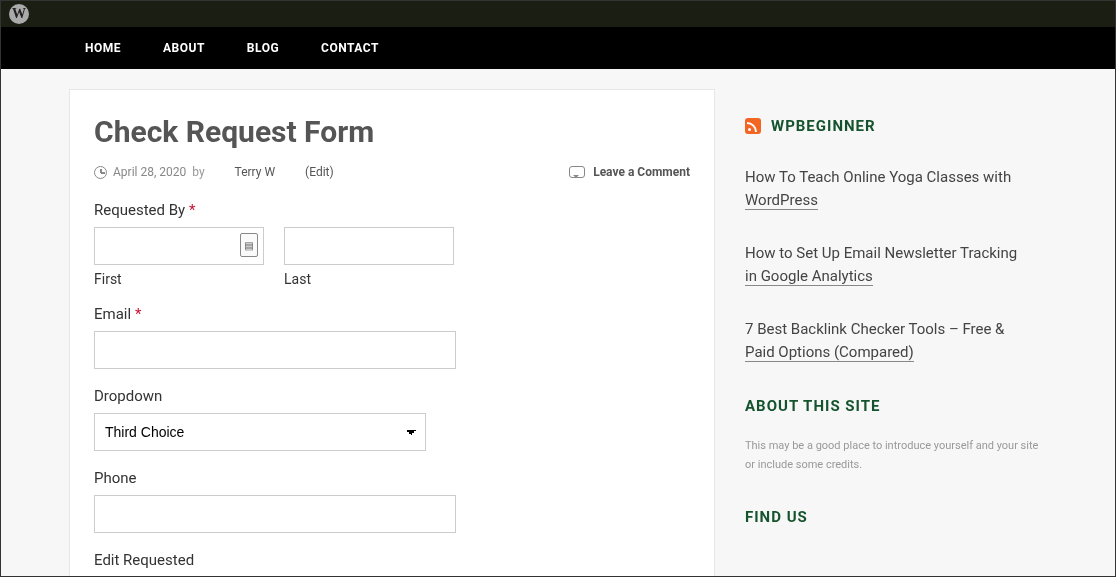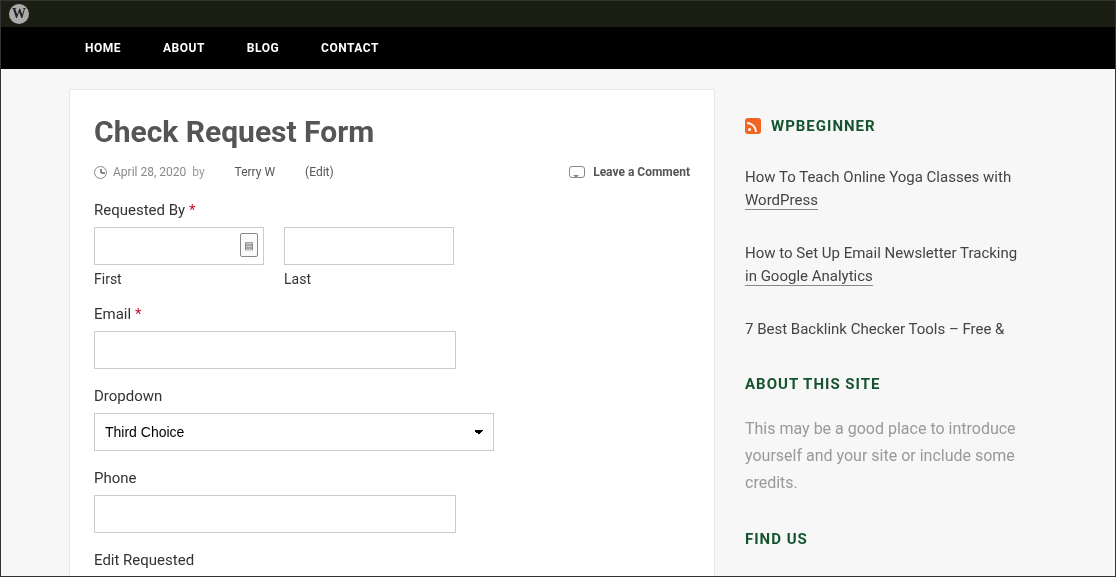--- a/index.html
+++ b/index.html
@@ -114,21 +114,21 @@
 .sublabel { font-size: 14px; color: #333; margin-top: 6px; }
 .field-block { margin-bottom: 18px; }
 .wide { width: 362px; }
 .select-input {
   appearance: none; -webkit-appearance: none;
   background-image: linear-gradient(45deg, transparent 50%, #000 50%),
                     linear-gradient(135deg, #000 50%, transparent 50%);
   background-position: right 14px top 16px, right 9px top 16px;
   background-size: 5px 5px, 5px 5px;
   background-repeat: no-repeat;
-  width: 400px;
+  width: 332px;
 }
 .sidebar { flex: 0 0 302px; padding-top: 28px; }
 .widget { margin-bottom: 34px; }
 .widget-title {
   font-size: 15px; font-weight: 700; color: #14532d; letter-spacing: 1px;
   margin-bottom: 22px; display: flex; align-items: center; gap: 10px;
 }
 .rss-icon {
   width: 16px; height: 16px; background: #f26522; border-radius: 3px;
   position: relative; display: inline-block;
@@ -142,21 +142,21 @@
   width: 8px; height: 8px; border: 2px solid #fff;
   border-left: none; border-bottom: none; border-top-right-radius: 10px;
 }
 .widget-list { list-style: none; }
 .widget-list li {
   color: #444; font-size: 15px; line-height: 1.5; margin-bottom: 14px;
   cursor: pointer;
   margin-top: 31px;
 }
 .widget-list li .uline { border-bottom: 1px solid #888; }
-.widget-text { color: #999; font-size: 16px; line-height: 1.7; }
+.widget-text { color: #999; font-size: 11px; line-height: 1.7; }
 </style>
 </head>
 <body>
 
 <div class="admin-bar">
   <span class="wp-logo">W</span>
 </div>
 
 <nav class="main-nav">
   <a href="#">HOME</a>
@@ -236,20 +236,21 @@
         <li>
           <span>How To Teach Online Yoga Classes with</span><br>
           <span class="uline">WordPress</span>
         </li>
         <li>
           <span>How to Set Up Email Newsletter Tracking</span><br>
           <span class="uline">in Google Analytics</span>
         </li>
         <li>
           <span>7 Best Backlink Checker Tools – Free &amp;</span><br>
+          <span class="uline">Paid Options (Compared)</span>
         </li>
       </ul>
     </div>
 
     <div class="widget">
       <h3 class="widget-title">ABOUT THIS SITE</h3>
       <p class="widget-text">This may be a good place to introduce yourself and your site or include some credits.</p>
     </div>
 
     <div class="widget">

